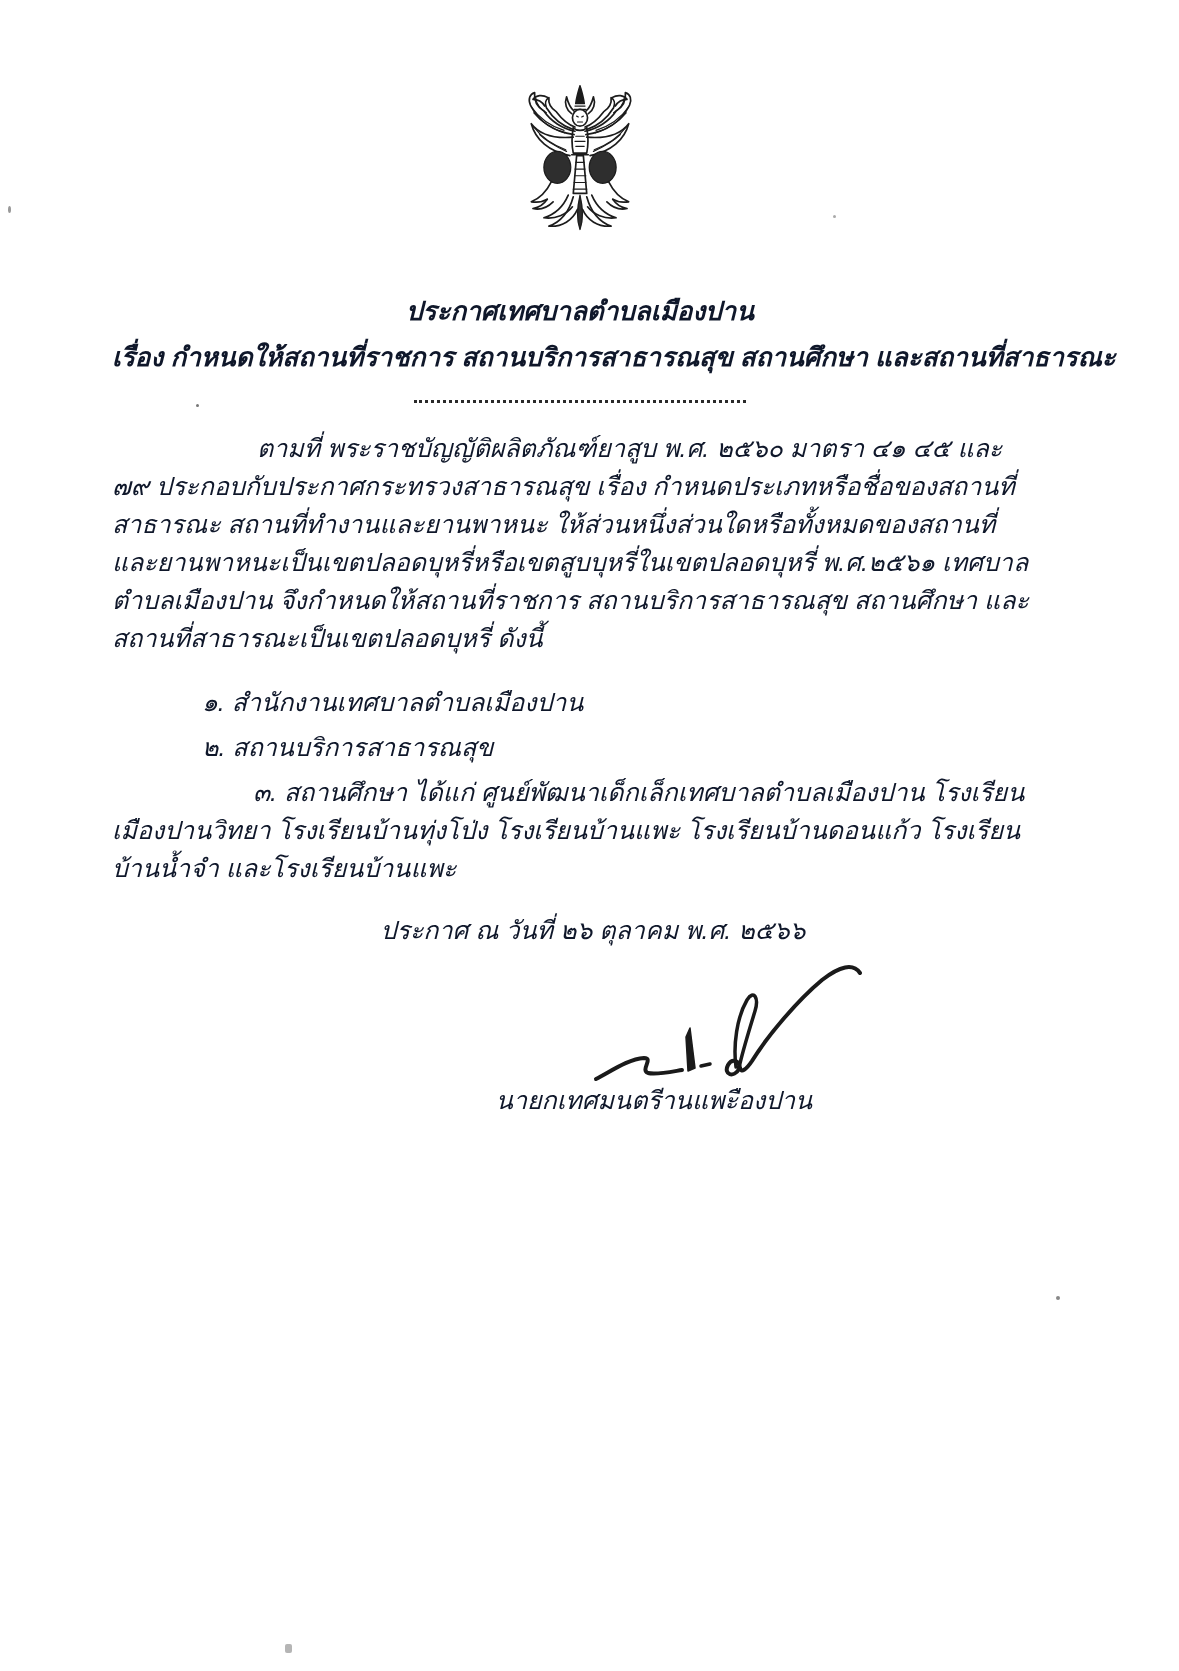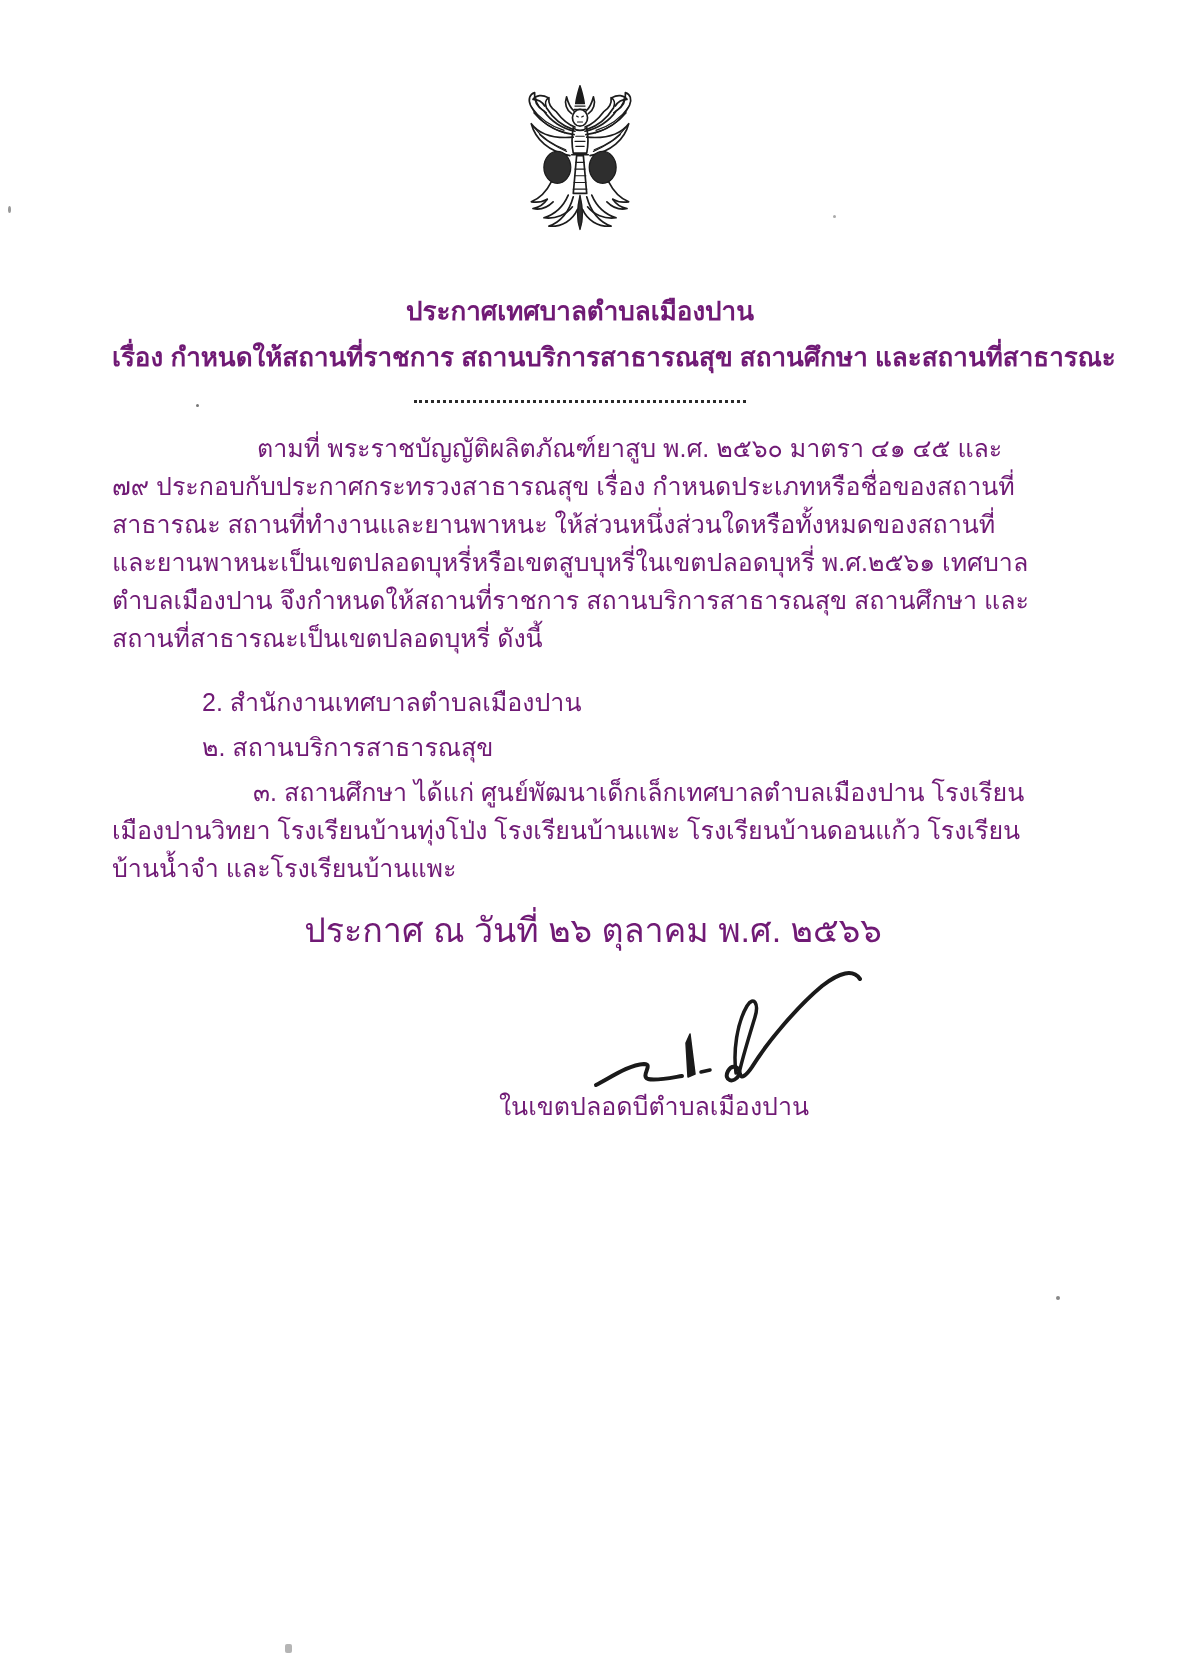--- a/index.html
+++ b/index.html
@@ -1,24 +1,25 @@
 <!DOCTYPE html>
 <html><head>
 <meta charset="utf-8">
 <style>
   html,body{margin:0;padding:0;background:#ffffff;}
   .page{
     position:relative;
     width:1179px;height:1671px;
     background:#ffffff;
-    color:#701a75;
+    color:#0f172a;
     font-family:"Liberation Sans",sans-serif;
     overflow:hidden;
     box-sizing:border-box;
     padding:0 131px 0 112px;
+    font-style:italic;
   }
   .emblem-wrap{
     margin-top:84px;
     text-align:center;
     height:162px;
   }
   .title-block{margin-top:42px;text-align:center;}
   .title-line{
     font-weight:bold;
     font-size:26px;
@@ -35,24 +36,24 @@
   .para-main{
     margin:26px 16px 0 0;
     text-indent:145px;
   }
   .list-item{margin:7px 0 0 0;}
   .li-tab{padding-left:90px;}
   .li-first{margin-top:26px;}
   .li-indent{text-indent:141px;padding-left:0;}
   .closing-line{margin:5px 0 0 0;padding-left:90px;}
   .date-line{
-    margin:24px 0 12px 0;
+    margin:24px 0 6px 0;
     text-align:center;
     transform:translateX(13px);
-    font-size:34px;line-height:38px;
+    font-size:25px;line-height:38px;
   }
   .signature-area{position:relative;height:118px;}
   .signature-svg{
     position:absolute;
     left:476px; 
     top:-48px;
     width:288px;height:178px;
     overflow:visible;
   }
   .signer-name{
@@ -118,21 +119,21 @@
   </div>
 
   <div class="title-block">
     <div class="title-line">ประกาศเทศบาลตำบลเมืองปาน</div>
     <div class="title-line">เรื่อง กำหนดให้สถานที่ราชการ สถานบริการสาธารณสุข สถานศึกษา และสถานที่สาธารณะ</div>
     <div class="separator"></div>
   </div>
 
   <p class="body-text para-main">ตามที่ พระราชบัญญัติผลิตภัณฑ์ยาสูบ พ.ศ. ๒๕๖๐ มาตรา ๔๑ ๔๕ และ ๗๙ ประกอบกับประกาศกระทรวงสาธารณสุข เรื่อง กำหนดประเภทหรือชื่อของสถานที่สาธารณะ สถานที่ทำงานและยานพาหนะ ให้ส่วนหนึ่งส่วนใดหรือทั้งหมดของสถานที่และยานพาหนะเป็นเขตปลอดบุหรี่หรือเขตสูบบุหรี่ในเขตปลอดบุหรี่ พ.ศ.๒๕๖๑ เทศบาลตำบลเมืองปาน จึงกำหนดให้สถานที่ราชการ สถานบริการสาธารณสุข สถานศึกษา และสถานที่สาธารณะเป็นเขตปลอดบุหรี่ ดังนี้</p>
 
-  <p class="body-text list-item li-tab li-first">2. สำนักงานเทศบาลตำบลเมืองปาน</p>
+  <p class="body-text list-item li-tab li-first">๑. สำนักงานเทศบาลตำบลเมืองปาน</p>
   <p class="body-text list-item li-tab">๒. สถานบริการสาธารณสุข</p>
   <p class="body-text list-item li-indent">๓. สถานศึกษา ได้แก่ ศูนย์พัฒนาเด็กเล็กเทศบาลตำบลเมืองปาน โรงเรียนเมืองปานวิทยา โรงเรียนบ้านทุ่งโป่ง โรงเรียนบ้านแพะ โรงเรียนบ้านดอนแก้ว โรงเรียนบ้านน้ำจำ  และโรงเรียนบ้านแพะ</p>
 
 
   <div class="date-line">ประกาศ ณ วันที่ ๒๖  ตุลาคม พ.ศ. ๒๕๖๖</div>
 
   <div class="signature-area">
     <svg class="signature-svg" viewBox="0 0 288 178" aria-hidden="true">
       <g stroke="#1a1a1a" fill="none" stroke-linecap="round" stroke-linejoin="round">
 
@@ -142,15 +143,15 @@
 
         <path d="M113,159 L122,157" stroke-width="3.5"></path>
 
         <path d="M148,160 C145,138 149,110 159,93 C166,82 171,91 167,104 C161,124 154,146 151,161" stroke-width="3.5"></path>
 
         <path d="M151,162 C146,171 135,168 140,158 C144,151 151,153 152,161 C153,166 158,163 164,154 C180,128 210,93 234,73 C252,59 265,56 272,66" stroke-width="4"></path>
       </g>
     </svg>
   </div>
 
-  <p class="signer-title">ในเขตปลอดบีตำบลเมืองปาน</p>
+  <p class="signer-title">นายกเทศมนตรีานแพะืองปาน</p>
 
 </div>
 
 </body></html>

